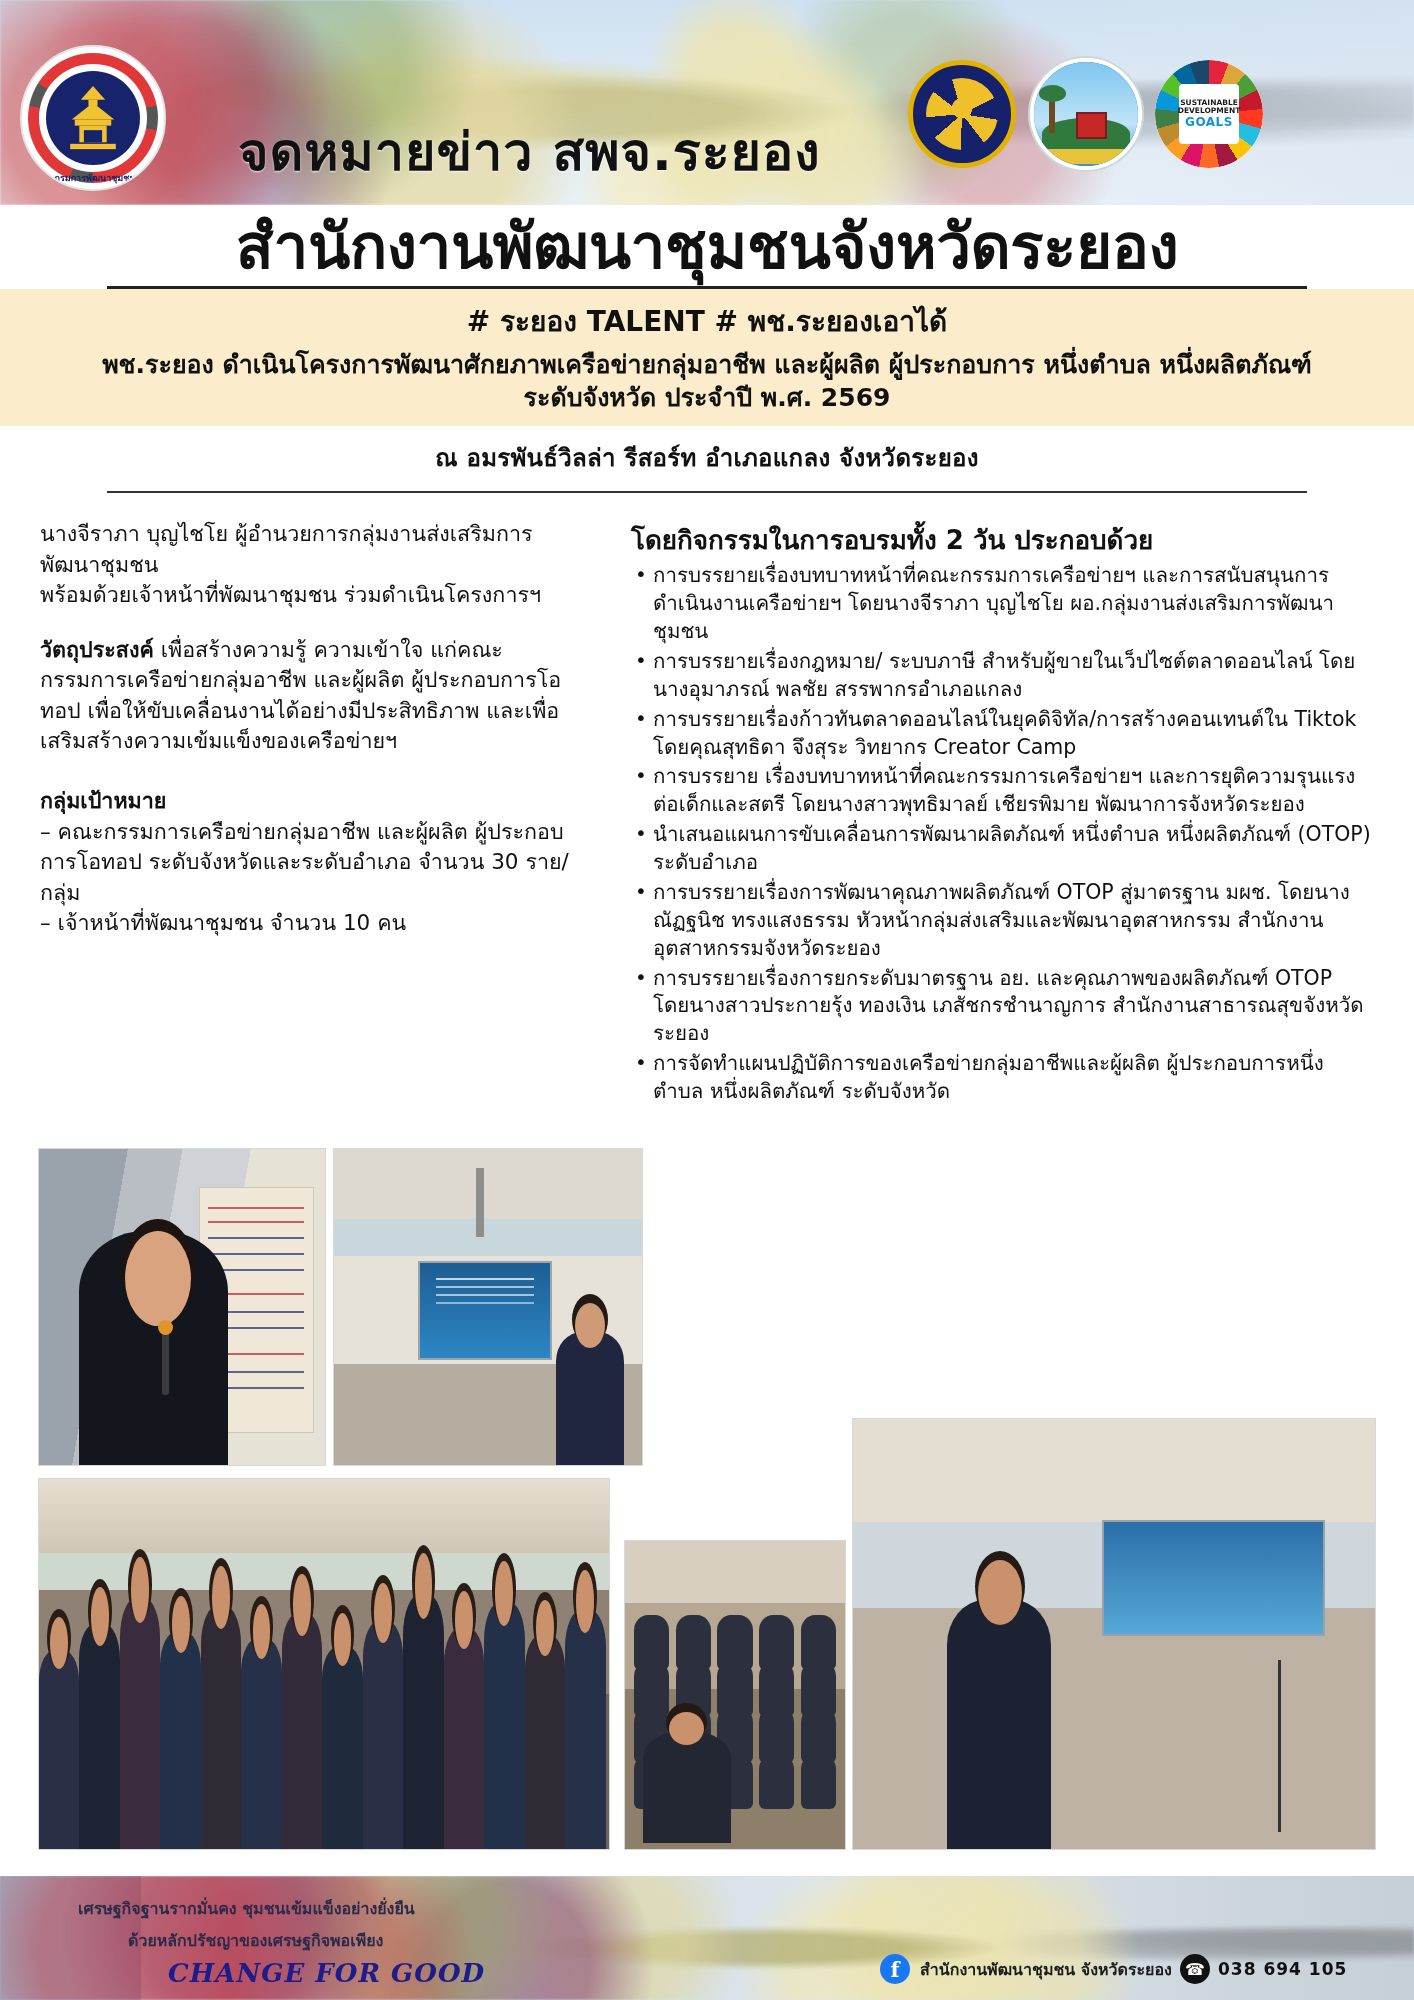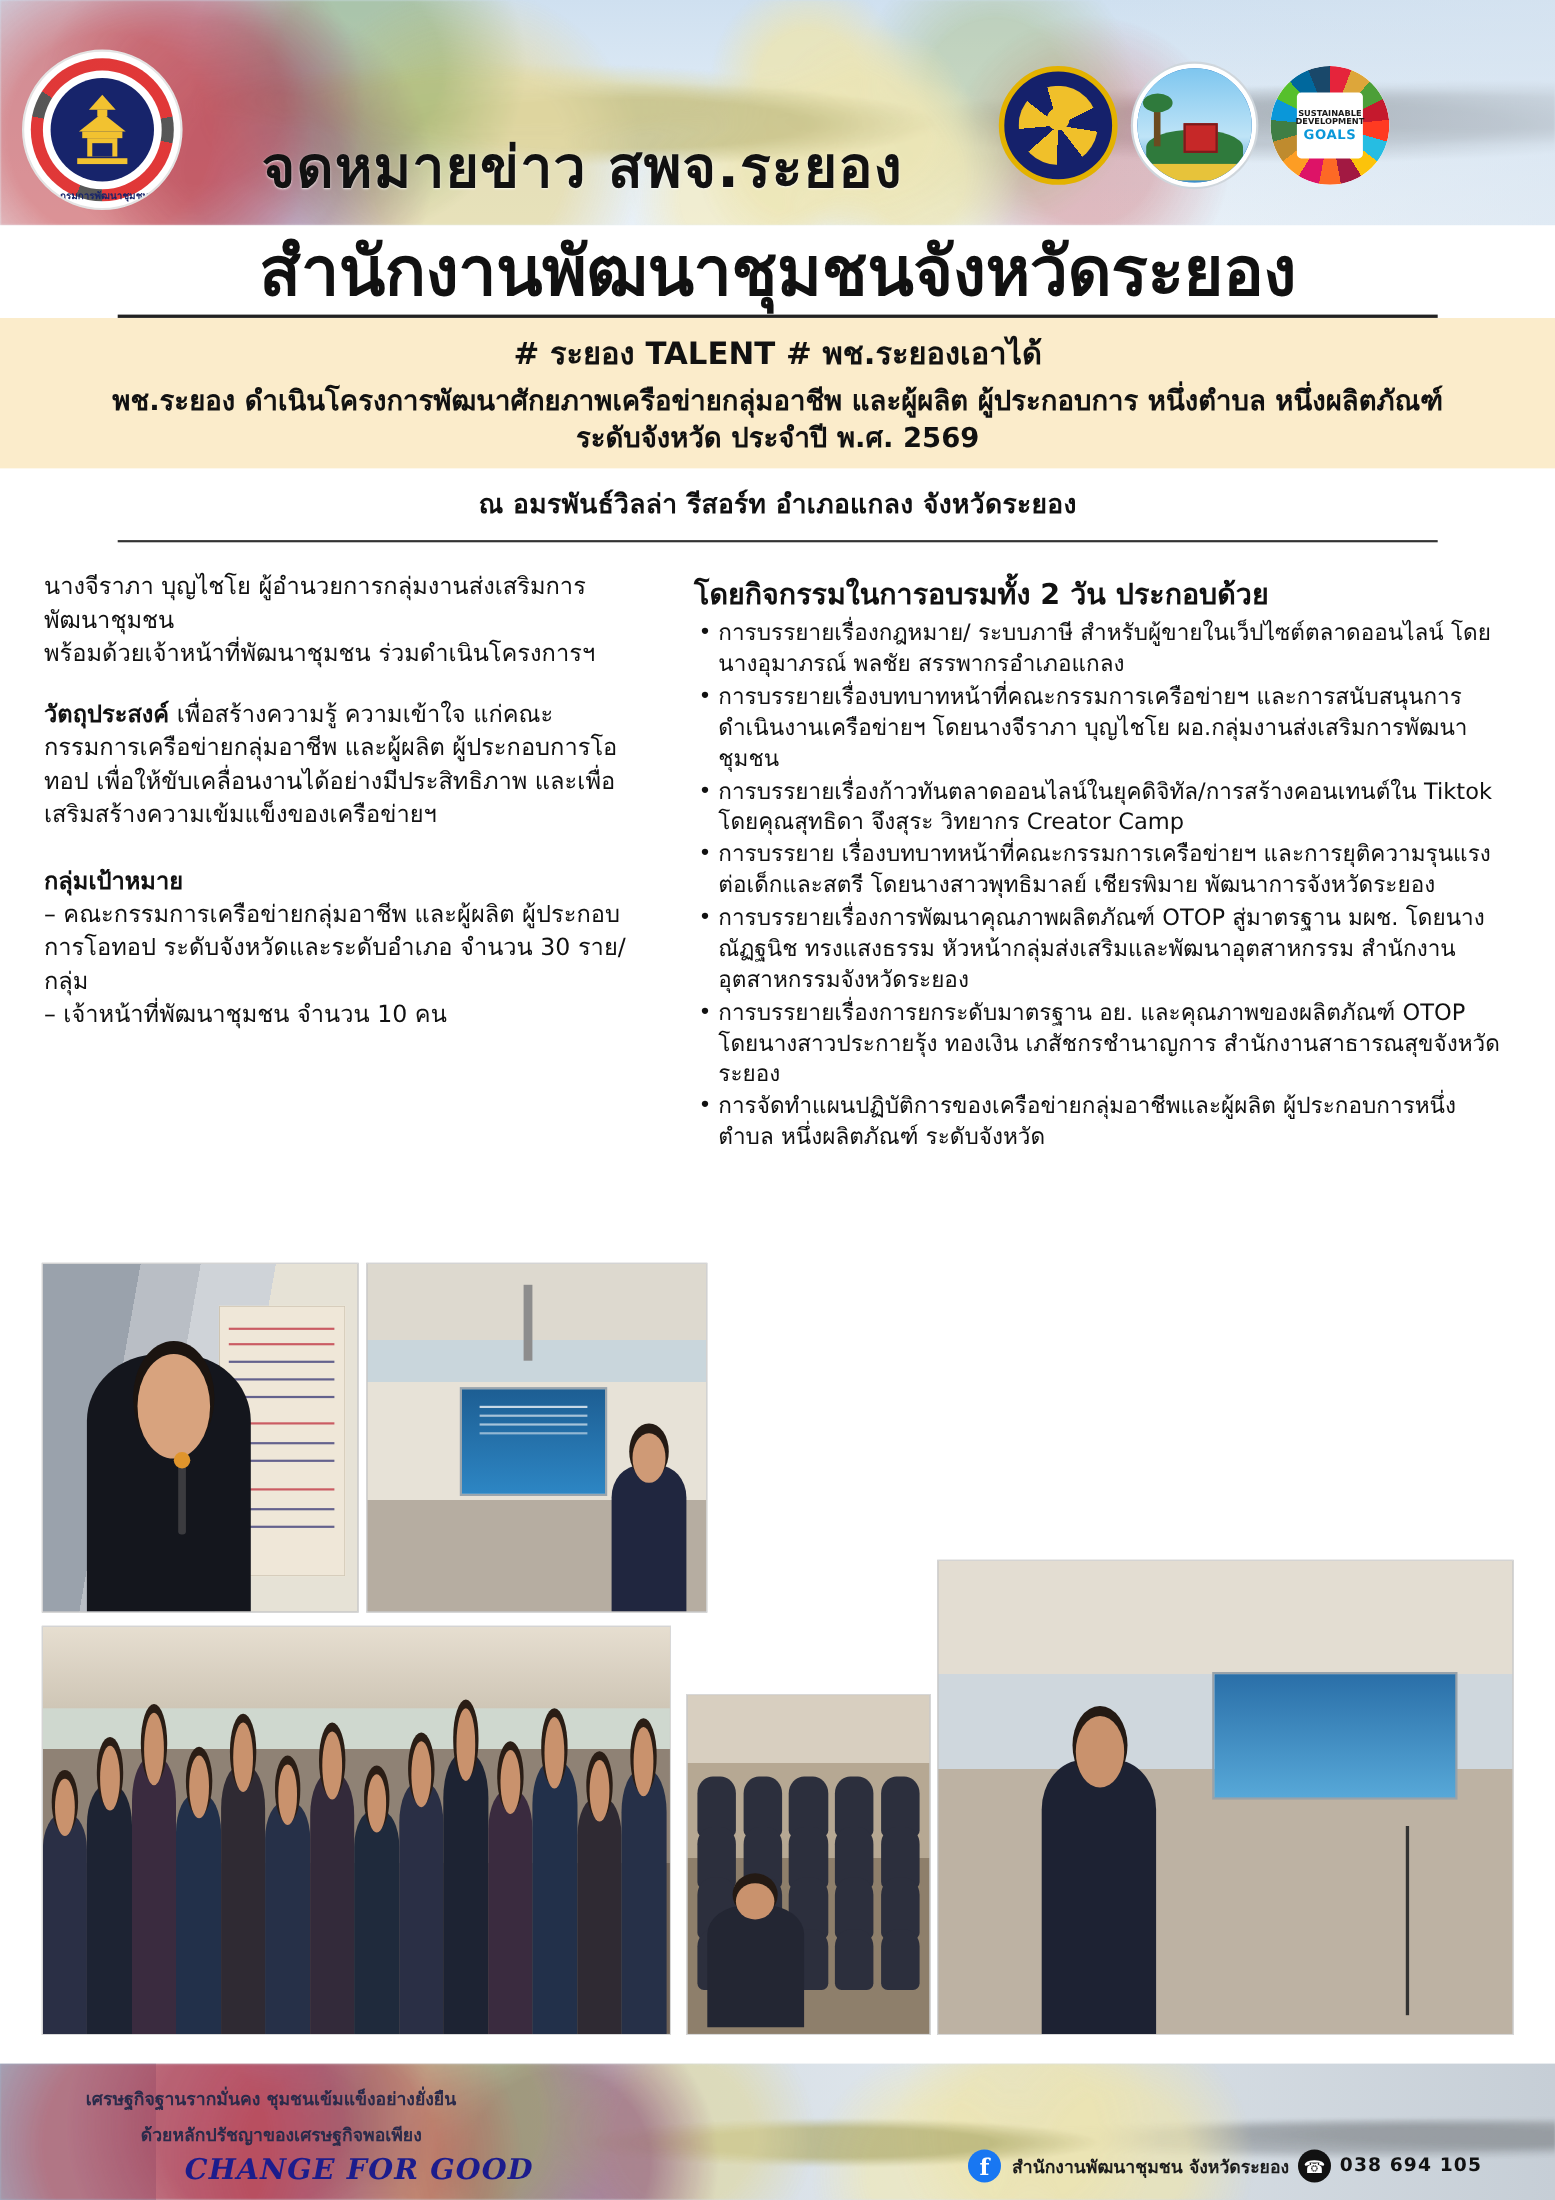--- a/index.html
+++ b/index.html
@@ -456,24 +456,25 @@
       </div>
 
       <div class="sec-head">กลุ่มเป้าหมาย</div>
       <div class="bullet-dash">– คณะกรรมการเครือข่ายกลุ่มอาชีพ และผู้ผลิต ผู้ประกอบการโอทอป ระดับจังหวัดและระดับอำเภอ จำนวน 30 ราย/กลุ่ม</div>
       <div class="bullet-dash">– เจ้าหน้าที่พัฒนาชุมชน จำนวน 10 คน</div>
     </div>
 
     <div class="col-right">
       <div class="right-head">โดยกิจกรรมในการอบรมทั้ง 2 วัน ประกอบด้วย</div>
       <ul class="acts" id="activities-list">
+          <li>การบรรยายเรื่องบทบาทหน้าที่คณะกรรมการเครือข่ายฯ และการสนับสนุนการดำเนินงานเครือข่ายฯ โดยนางจีราภา บุญไชโย ผอ.กลุ่มงานส่งเสริมการพัฒนาชุมชน</li>
           <li>การบรรยายเรื่องกฎหมาย/ ระบบภาษี สำหรับผู้ขายในเว็ปไซต์ตลาดออนไลน์ โดยนางอุมาภรณ์ พลชัย สรรพากรอำเภอแกลง</li>
-          <li>การบรรยายเรื่องบทบาทหน้าที่คณะกรรมการเครือข่ายฯ และการสนับสนุนการดำเนินงานเครือข่ายฯ โดยนางจีราภา บุญไชโย ผอ.กลุ่มงานส่งเสริมการพัฒนาชุมชน</li>
           <li>การบรรยายเรื่องก้าวทันตลาดออนไลน์ในยุคดิจิทัล/การสร้างคอนเทนต์ใน Tiktok โดยคุณสุทธิดา จึงสุระ วิทยากร Creator Camp</li>
           <li>การบรรยาย เรื่องบทบาทหน้าที่คณะกรรมการเครือข่ายฯ และการยุติความรุนแรงต่อเด็กและสตรี โดยนางสาวพุทธิมาลย์ เชียรพิมาย พัฒนาการจังหวัดระยอง</li>
+          <li>นำเสนอแผนการขับเคลื่อนการพัฒนาผลิตภัณฑ์ หนึ่งตำบล หนึ่งผลิตภัณฑ์ (OTOP) ระดับอำเภอ</li>
           <li>การบรรยายเรื่องการพัฒนาคุณภาพผลิตภัณฑ์ OTOP สู่มาตรฐาน มผช. โดยนางณัฏฐนิช ทรงแสงธรรม หัวหน้ากลุ่มส่งเสริมและพัฒนาอุตสาหกรรม สำนักงานอุตสาหกรรมจังหวัดระยอง</li>
           <li>การบรรยายเรื่องการยกระดับมาตรฐาน อย. และคุณภาพของผลิตภัณฑ์ OTOP โดยนางสาวประกายรุ้ง ทองเงิน เภสัชกรชำนาญการ สำนักงานสาธารณสุขจังหวัดระยอง</li>
           <li>การจัดทำแผนปฏิบัติการของเครือข่ายกลุ่มอาชีพและผู้ผลิต ผู้ประกอบการหนึ่งตำบล หนึ่งผลิตภัณฑ์ ระดับจังหวัด</li>
         </ul>
     </div>
   </div>
 
   <div class="photo" id="photo-speaker" style="left:38px; top:1148px; width:288px; height:318px;">
     <div class="fill">
       <div class="chart"></div>

